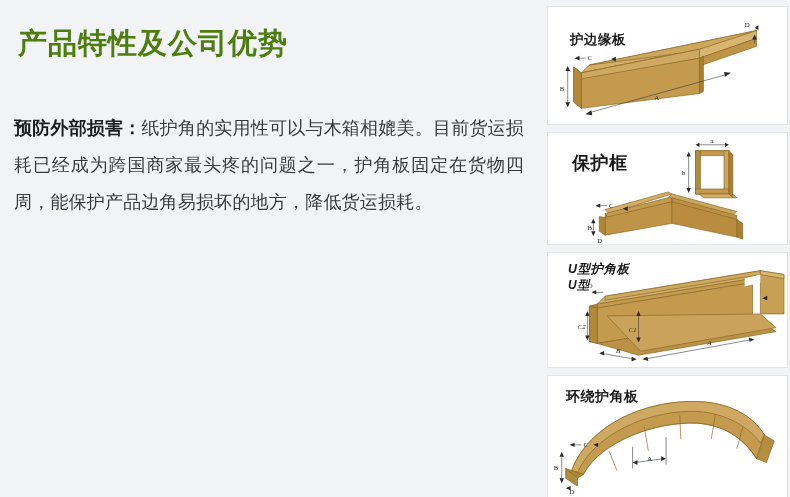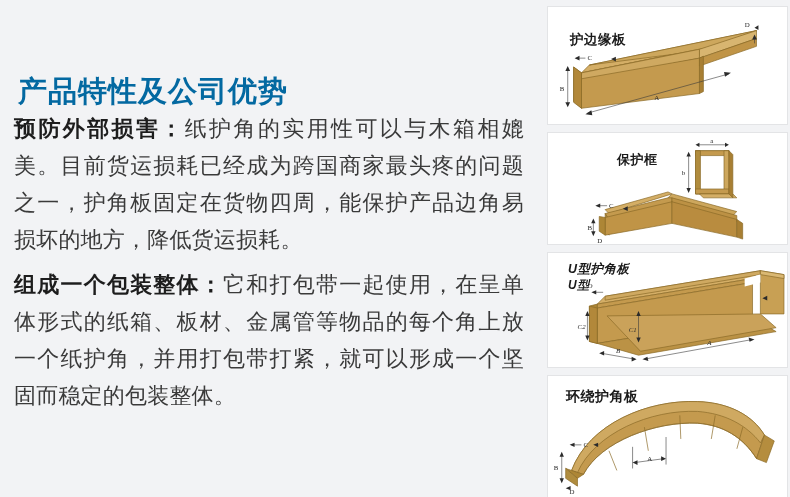--- a/index.html
+++ b/index.html
@@ -29,34 +29,33 @@
     height: 497px;
     box-sizing: border-box;
     padding: 0;
   }
   .page-title {
     position: absolute;
     left: 18px;
     top: 26px;
     font-size: 29px;
     font-weight: bold;
-    color: #0369a1;
+    color: #4d7c0f;
     letter-spacing: 1px;
     line-height: 1.2;
     white-space: nowrap;
-    margin-top: 48px;
   }
   .body-copy {
     position: absolute;
     left: 14px;
     top: 110px;
     width: 510px;
   }
   .para {
-    font-size: 22px;
+    font-size: 18px;
     color: #3a3a3a;
     line-height: 37px;
     text-align: justify;
     text-justify: inter-ideograph;
     margin: 0 0 8px 0;
     letter-spacing: 0.2px;
   }
   .para .lead {
     font-weight: bold;
     color: #1d1d1d;
@@ -85,21 +84,21 @@
   .panel-4 { height: 124px; }
 
   .panel-title {
     position: absolute;
     font-weight: bold;
     color: #1a1a1a;
     letter-spacing: 0.5px;
     z-index: 5;
   }
   .pt-1 { left: 22px; top: 24px; font-size: 13.5px; }
-  .pt-2 { left: 24px; top: 18px; font-size: 13px; margin-left: 45px; }
+  .pt-2 { left: 24px; top: 18px; font-size: 18px; }
   .pt-3 { left: 20px; top: 8px;  font-size: 12.5px; }
   .pt-3b{ left: 20px; top: 24px; font-size: 12px; }
   .pt-4 { left: 18px; top: 12px; font-size: 14px; }
 
   .panel svg { display: block; width: 241px; height: 100%; }
 
   .dimlabel { font-size: 7px; fill: #2b2b2b; font-family: "Liberation Serif", serif; }
   .dimline  { stroke: #3a3a3a; stroke-width: 0.6; fill: none; }
   .edge     { stroke: #8a6a28; stroke-width: 0.7; }
 </style>
@@ -111,23 +110,20 @@
   <div class="left-col">
 
     <div class="page-title">产品特性及公司优势</div>
 
     <div class="body-copy">
 
       <p class="para">
         <span class="lead">预防外部损害：</span><span>纸护角的实用性可以与木箱相媲美。目前货运损耗已经成为跨国商家最头疼的问题之一，护角板固定在货物四周，能保护产品边角易损坏的地方，降低货运损耗。</span>
       </p>
 
-      <p class="para">
-        <span class="lead">组成一个包装整体：</span><span>它和打包带一起使用，在呈单体形式的纸箱、板材、金属管等物品的每个角上放一个纸护角，并用打包带打紧，就可以形成一个坚固而稳定的包装整体。</span>
-      </p>
 
 
     </div>
   </div>
 
   <div class="right-col">
 
     <div class="panel panel-1">
       <div class="panel-title pt-1">护边缘板</div>
       <svg viewBox="0 0 241 119">

